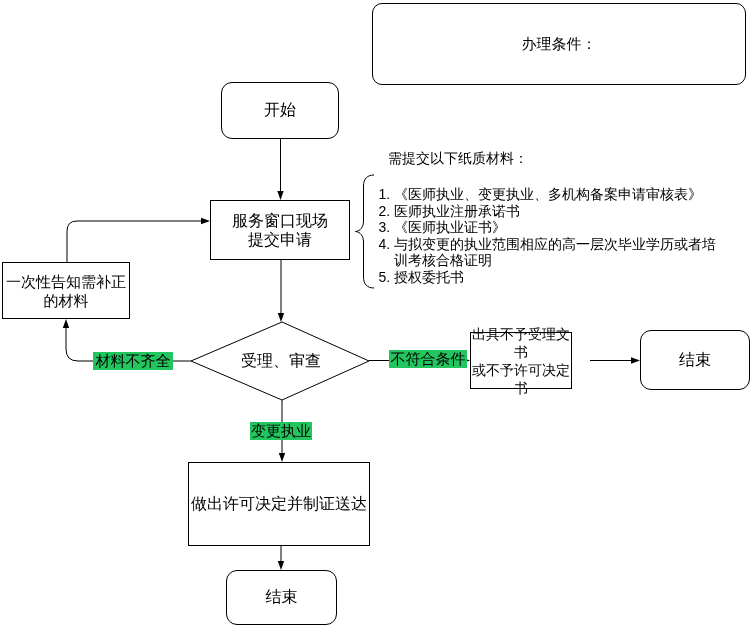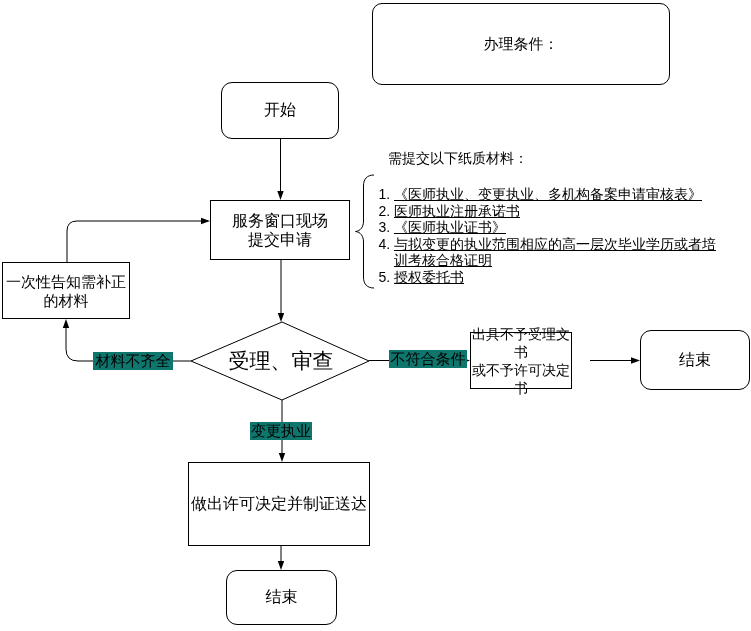--- a/index.html
+++ b/index.html
@@ -17,44 +17,44 @@
   .node {
     position: absolute;
     border: 1px solid #000;
     background: #fff;
     display: flex; flex-direction: column;
     align-items: center; justify-content: center;
     text-align: center;
   }
   .rounded { border-radius: 11px; }
 
-  #note        { left: 372px; top: 3px;   width: 298px; height: 82px; border-radius: 10px; font-size: 15px; line-height: 22px; }
+  #note        { left: 372px; top: 3px;   width: 374px; height: 82px; border-radius: 10px; font-size: 15px; line-height: 22px; }
   #start       { left: 221px; top: 82px;  width: 118px; height: 57px; font-size: 16px; text-align: center; }
   #submit      { left: 210px; top: 200px; width: 140px; height: 60px; font-size: 16px; line-height: 19px; }
   #notify      { left: 2px;   top: 262px; width: 128px; height: 57px; font-size: 15px; line-height: 19px; }
   #reject      { left: 470px; top: 332px; width: 102px; height: 57px; font-size: 14px; line-height: 18px; }
   #end-right   { left: 640px; top: 330px; width: 110px; height: 60px; font-size: 16px; }
   #decision    { left: 188px; top: 462px; width: 182px; height: 84px; font-size: 16px; }
   #end-bottom  { left: 226px; top: 570px; width: 111px; height: 55px; font-size: 16px; }
 
   #review-label {
     position: absolute; left: 206px; top: 349px; width: 150px; height: 24px;
-    line-height: 24px; font-size: 21px; text-align: center;
+    line-height: 24px; font-size: 16px; text-align: center;
   }
 
   #materials-header { position: absolute; left: 388px; top: 150px; font-size: 14px; }
   #materials-list {
     position: absolute; left: 372px; top: 186px; width: 348px;
     font-size: 14px; line-height: 16.5px;
-    margin: 0; padding: 0 0 0 22px; list-style: decimal; text-decoration: underline;
+    margin: 0; padding: 0 0 0 22px; list-style: decimal;
   }
   #materials-list li { margin: 0; padding: 0; }
 
   .edge-label {
-    position: absolute; background: #0f766e; text-align: center;
+    position: absolute; background: #22c55e; text-align: center;
     white-space: nowrap; font-size: 15px; line-height: 18px;
   }
   #label-incomplete { left: 93px;  top: 352px; width: 80px; }
   #label-notmatch   { left: 389px; top: 350px; width: 78px; }
   #label-approved   { left: 250px; top: 422px; width: 62px; }
 </style>
 </head>
 <body>
 
 <div id="canvas">

